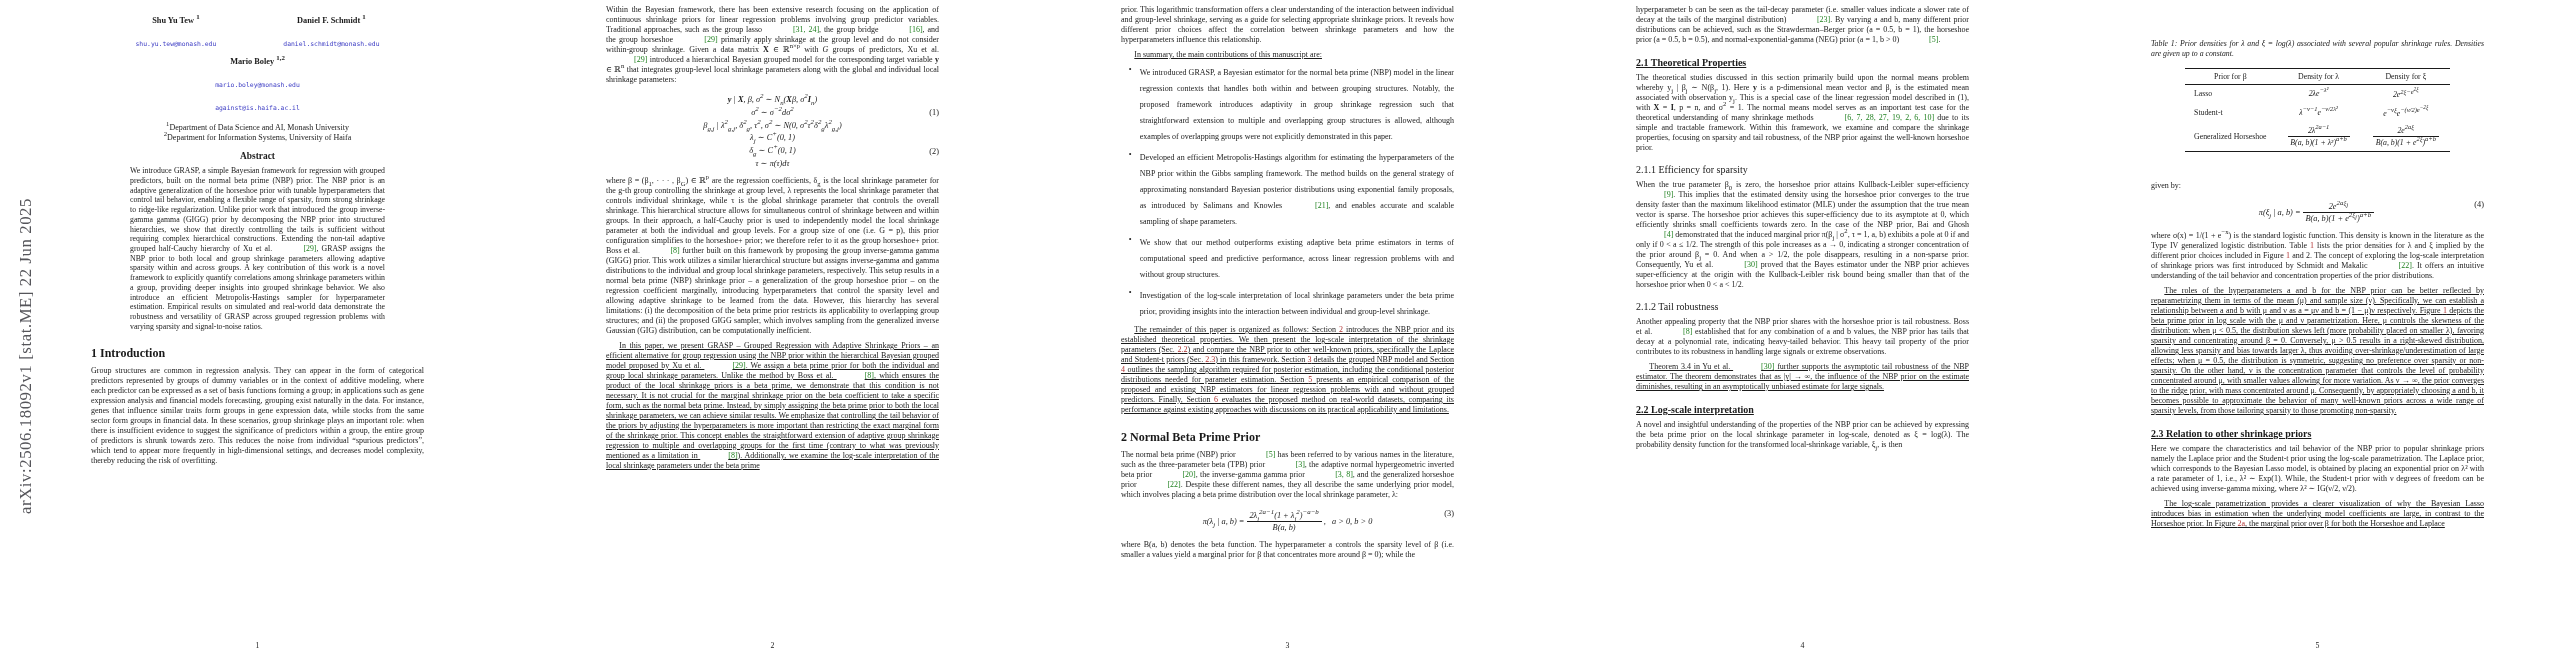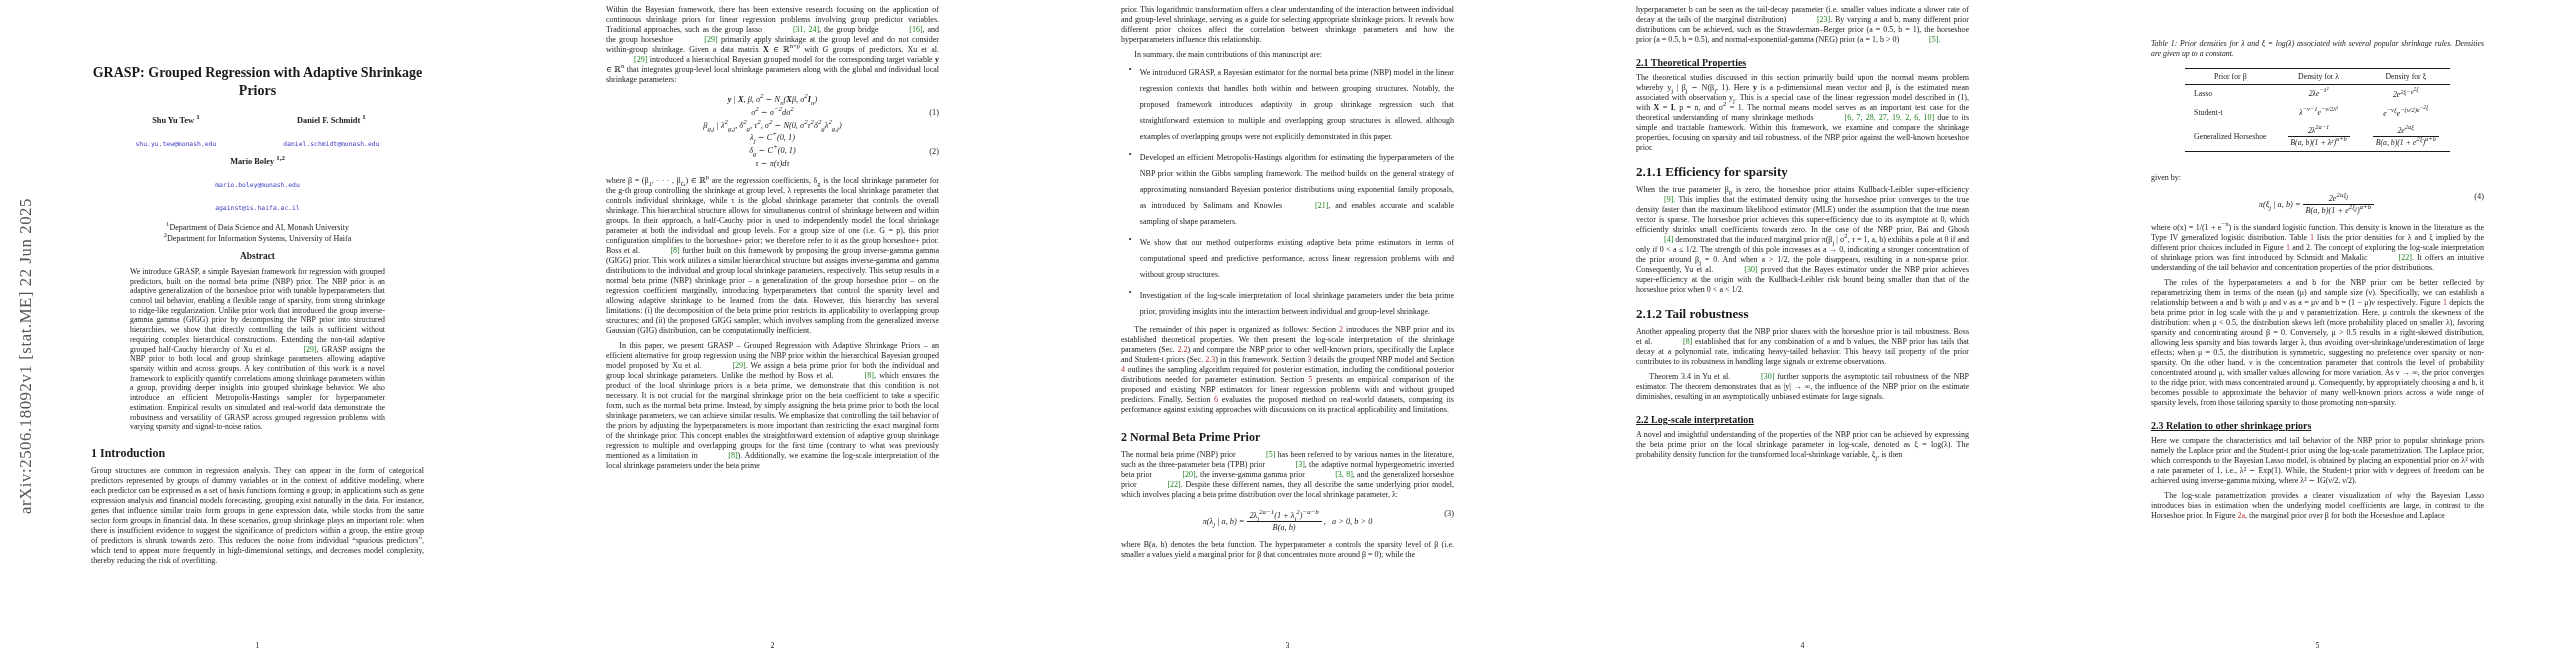--- a/index.html
+++ b/index.html
@@ -58,24 +58,24 @@
   .abs-head { margin-top: 7px; text-align: center; font-size: 9.4px; font-weight: bold; }
   .abstract {
     margin: 5.6px 39px 0;
     font-size: 7.8px;
     line-height: 9.7px;
     text-align: justify;
   }
 
   
   .p { font-size: 8px; line-height: 10px; text-align: justify; margin-top: 5px; }
-  .indent { text-indent: 13.3px; }
+  .indent { text-indent: 13.3px; text-decoration: underline; }
   .sec   { font-size: 12px;   font-weight: bold; margin: 14.5px 0 2.2px; }
   .subsec{ font-size: 10px; font-weight: bold; margin: 12.2px 0 1.1px; text-decoration: underline; }
-  .subsub{ font-size: 13px;   font-weight: bold; margin: 11px 0 1.1px; }
+  .subsub{ font-size: 10px;   font-weight: normal; margin: 11px 0 1.1px; }
   .footer {
     position: absolute; bottom: 16.7px; left: 0;
     width: 100%; text-align: center; font-size: 7.8px;
   }
   .cite { color: var(--cite, #208020); margin-left: 28px; }
   .iref { color: var(--iref, #b03030); }
 
   
   .eqblock { margin: 9px 0 4.4px; text-align: center; font-size: 8.3px; }
   .eqline { position: relative; line-height: 12.8px; font-style: italic; }
@@ -91,42 +91,41 @@
   .frac .n { display: block; border-bottom: 0.6px solid currentColor; padding: 0 2.8px 1.1px; }
   .frac .d { display: block; padding: 1.1px 2.8px 0; }
 
   
   .bul { display: flex; margin: 5px 0 5px 7.8px; }
   .bmark { flex: 0 0 11px; font-size: 8px; line-height: 10px; }
   .btext { flex: 1; font-size: 8px; line-height: 16px; text-align: justify; }
 
   
   .tcap { margin-top: 39px; font-size: 7.8px; line-height: 10px; text-align: justify; font-style: italic; }
-  .tbl { margin: 9px auto 21px; border-collapse: collapse; font-size: 7.8px; }
+  .tbl { margin: 9px auto 29px; border-collapse: collapse; font-size: 7.8px; }
   .tbl th {
     font-weight: normal;
     border-top: 0.8px solid var(--text, #1a1a1a);
     border-bottom: 0.4px solid var(--text, #1a1a1a);
     padding: 2.8px 9.4px;
   }
   .tbl td { padding: 3.9px 9.4px; text-align: center; vertical-align: middle; }
   .tbl td.math { font-style: italic; }
   .tbl tr.last td { border-bottom: 0.8px solid var(--text, #1a1a1a); }
   .tbl td.lft { text-align: left; font-style: normal; }
   sup, sub { line-height: 0; }
 </style>
 </head>
 <body>
 
 <div class="stamp">arXiv:2506.18092v1  [stat.ME]  22 Jun 2025</div>
 
 <div class="pages">
 
   <section class="page">
-    <h1 class="title">GRASP: Grouped Regression with Adaptive Shrinkage Priors</h1>
     <div class="authors">
       <div class="author">
         <div class="aname">Shu Yu Tew <sup>1</sup></div>
         <div class="aemail">shu.yu.tew@monash.edu</div>
       </div>
       <div class="author">
         <div class="aname">Daniel F. Schmidt <sup>1</sup></div>
         <div class="aemail">daniel.schmidt@monash.edu</div>
       </div>
     </div>

